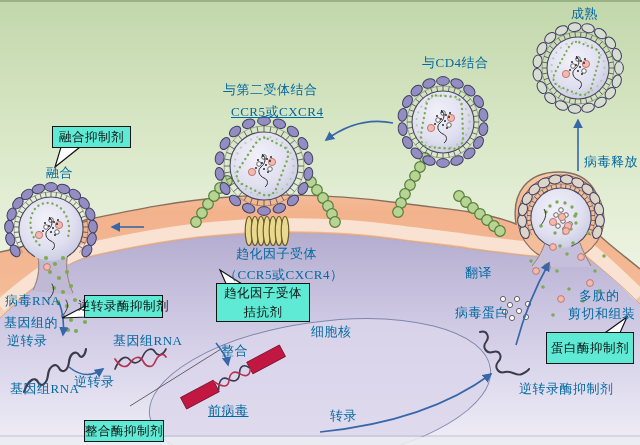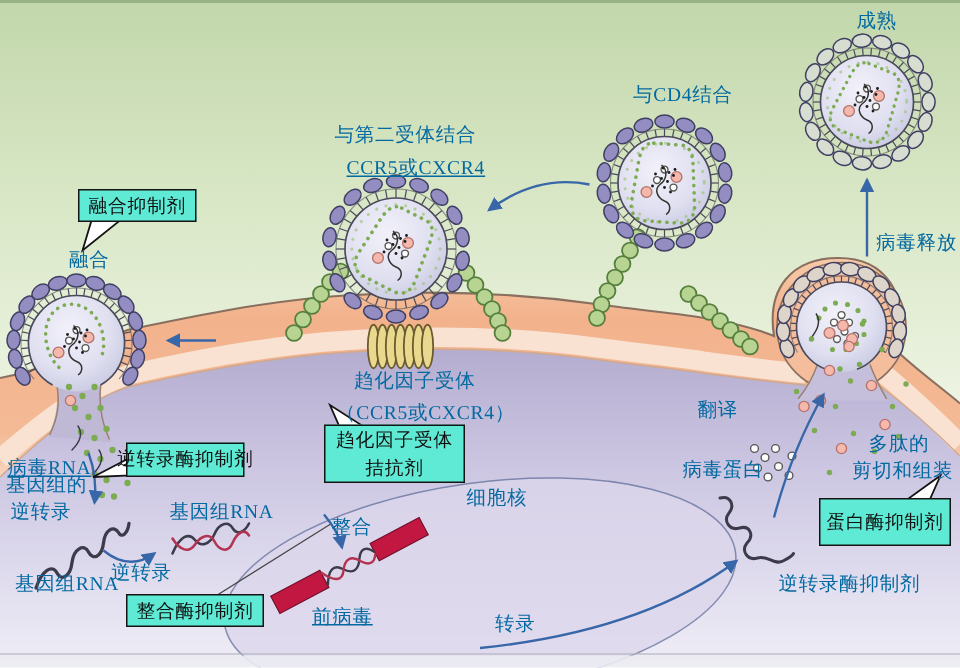--- a/index.html
+++ b/index.html
@@ -588,40 +588,40 @@
       <div class="lbl" style="left: 231px; top: 105px; text-decoration: underline;">CCR5或CXCR4</div>
       <div class="lbl" style="left: 46px; top: 166px;">融合</div>
       <div class="lbl" style="left: 584px; top: 155px;">病毒释放</div>
       <div class="lbl" style="left: 236px; top: 247px;">趋化因子受体</div>
       <div class="lbl" style="left: 224px; top: 268px;">（CCR5或CXCR4）</div>
       <div class="lbl" style="left: 465px; top: 266px;">翻译</div>
       <div class="lbl" style="left: 455px; top: 306px;">病毒蛋白</div>
       <div class="lbl" style="left: 579px; top: 289px;">多肽的</div>
       <div class="lbl" style="left: 568px; top: 307px;">剪切和组装</div>
       <div class="lbl" style="left: 519px; top: 382px;">逆转录酶抑制剂</div>
-      <div class="lbl" style="left: 5px; top: 305px; text-decoration: underline;">病毒RNA</div>
+      <div class="lbl" style="left: 5px; top: 294px;">病毒RNA</div>
       <div class="lbl" style="left: 4px; top: 316px;">基因组的</div>
       <div class="lbl" style="left: 7px; top: 334px;">逆转录</div>
       <div class="lbl" style="left: 113px; top: 334px;">基因组RNA</div>
       <div class="lbl" style="left: 74px; top: 375px;">逆转录</div>
       <div class="lbl" style="left: 10px; top: 382px;">基因组RNA</div>
       <div class="lbl" style="left: 221px; top: 344px; text-align: right;">整合</div>
       <div class="lbl" style="left: 311px; top: 325px;">细胞核</div>
       <div class="lbl" style="left: 208px; top: 404px; text-decoration: underline;">前病毒</div>
       <div class="lbl" style="left: 330px; top: 409px;">转录</div>
       <div class="ibox" style="left: 52px; top: 126px; width: 79px; height: 22px;">
         <div>融合抑制剂</div>
       </div>
       <div class="ibox" style="left: 84px; top: 295px; width: 79px; height: 23px;">
         <div>逆转录酶抑制剂</div>
       </div>
       <div class="ibox" style="left: 216px; top: 283px; width: 94px; height: 39px;">
         <div>趋化因子受体</div>
         <div>拮抗剂</div>
       </div>
-      <div class="ibox" style="left: 84px; top: 396px; width: 92px; height: 22px;">
+      <div class="ibox" style="left: 84px; top: 420px; width: 80px; height: 22px;">
         <div>整合酶抑制剂</div>
       </div>
       <div class="ibox" style="left: 546px; top: 332px; width: 88px; height: 32px;">
         <div>蛋白酶抑制剂</div>
       </div>
     </div>
 </div>
 
 </body></html>

